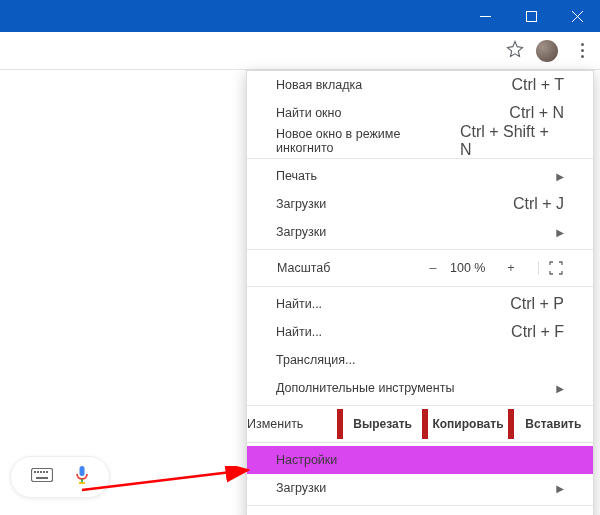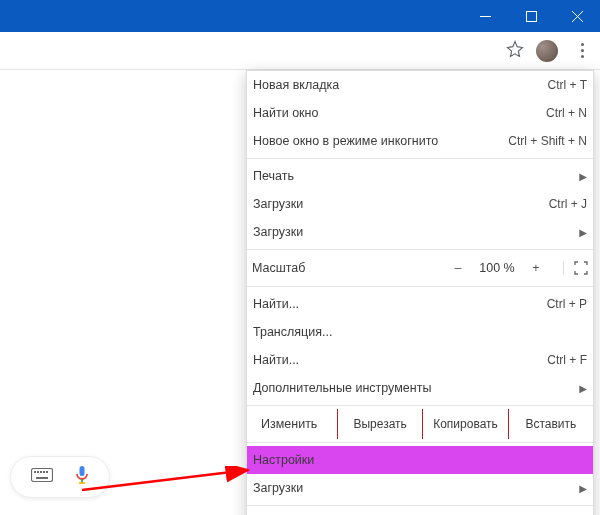--- a/index.html
+++ b/index.html
@@ -7,34 +7,34 @@
   .win-titlebar { height: 32px; background: #0a5abf; display: flex; justify-content: flex-end; align-items: stretch; }
   .win-btn { width: 46px; display: flex; align-items: center; justify-content: center; color: #fff; }
   .win-btn svg { stroke: #fff; }
   .chrome-toolbar { height: 38px; background: #fff; border-bottom: 1px solid #e3e3e3; display: flex; align-items: center; justify-content: flex-end; padding-right: 6px; gap: 12px; }
   .star-icon svg { fill: none; stroke: #5f6368; stroke-width: 1.5; }
   .avatar { width: 22px; height: 22px; border-radius: 50%; background: radial-gradient(circle at 30% 30%, #a09088, #5a4c44); }
   .vdots { width: 24px; display: flex; flex-direction: column; align-items: center; gap: 3px; }
   .vdots span { width: 3px; height: 3px; border-radius: 50%; background: #5f6368; }
   .content { position: relative; width: 600px; height: 445px; background: #fff; }
   .menu { position: absolute; top: 0; right: 6px; width: 348px; background: #fff; border: 1px solid #dcdcdc; box-shadow: 0 4px 14px rgba(0,0,0,0.22); font-size: 12.5px; color: #3b3b3b; }
-  .menu-row { display: flex; align-items: center; justify-content: space-between; height: 28px; padding: 0 6px; cursor: default; }
+  .menu-row { display: flex; align-items: center; justify-content: space-between; height: 28px; padding: 0 29px; cursor: default; }
   .menu-row.highlight { background: #d946ef; }
-  .shortcut { color: #4b4b4b; font-size: 12px; }
+  .shortcut { color: #4b4b4b; font-size: 16px; }
   .sep { height: 1px; background: #e5e5e5; margin: 3px 0; }
   .chev { color: #666; font-size: 10px; }
-  .zoom-row { display: flex; align-items: center; height: 30px; padding: 0 5px; }
+  .zoom-row { display: flex; align-items: center; height: 30px; padding: 0 30px; }
   .zoom-label { flex: 1; }
   .zoom-ctrl { display: flex; align-items: center; gap: 6px; }
   .zbtn { width: 22px; text-align: center; color: #555; }
-  .zval { width: 44px; text-align: center; }
+  .zval { width: 44px; }
   .fsbtn { margin-left: 10px; border-left: 1px solid #e0e0e0; padding-left: 10px; color: #666; display:flex; align-items:center;}
   .edit-row { display: flex; height: 30px; align-items: stretch; }
-  .edit-label { width: 90px; display: flex; align-items: center; padding-left: 14px; }
-  .edit-btn { flex: 1; display: flex; align-items: center; justify-content: center; border-left: 1px solid #b91c1c; font-size: 12px; }
+  .edit-label { width: 90px; display: flex; align-items: center; }
+  .edit-btn { flex: 1; display: flex; align-items: center; justify-content: center; border-left: 6px solid #b91c1c; font-size: 12px; font-weight: bold; }
   .search-pill { position: absolute; left: 10px; top: 386px; width: 100px; height: 42px; background: #fff; border: 1px solid #eee; border-radius: 22px; box-shadow: 0 1px 4px rgba(0,0,0,0.08); display: flex; align-items: center; justify-content: center; gap: 22px; }
   .kbd-icon { color: #6b6b6b; font-size: 16px; }
   .arrow { position: absolute; left: 80px; top: 396px; pointer-events: none; }
 </style>
 </head>
 <body>
 
 <div class="win-titlebar">
   <div class="win-btn">
     <svg width="11" height="11">
@@ -109,25 +109,25 @@
           </svg>
         </span>
       </div>
     </div>
     <div class="sep"></div>
     <div class="menu-row">
       <span>Найти...</span>
       <span class="shortcut">Ctrl + P</span>
     </div>
     <div class="menu-row">
-      <span>Трансляция...</span>
+      <span>Найти...</span>
+      <span class="shortcut">Ctrl + F</span>
     </div>
     <div class="menu-row">
-      <span>Найти...</span>
-      <span class="shortcut">Ctrl + F</span>
+      <span>Трансляция...</span>
     </div>
     <div class="menu-row">
       <span>Дополнительные инструменты</span>
       <span class="chev">▶</span>
     </div>
     <div class="sep"></div>
     <div class="edit-row">
       <span class="edit-label">Изменить</span>
       <span class="edit-btn">Вырезать</span>
       <span class="edit-btn">Копировать</span>

